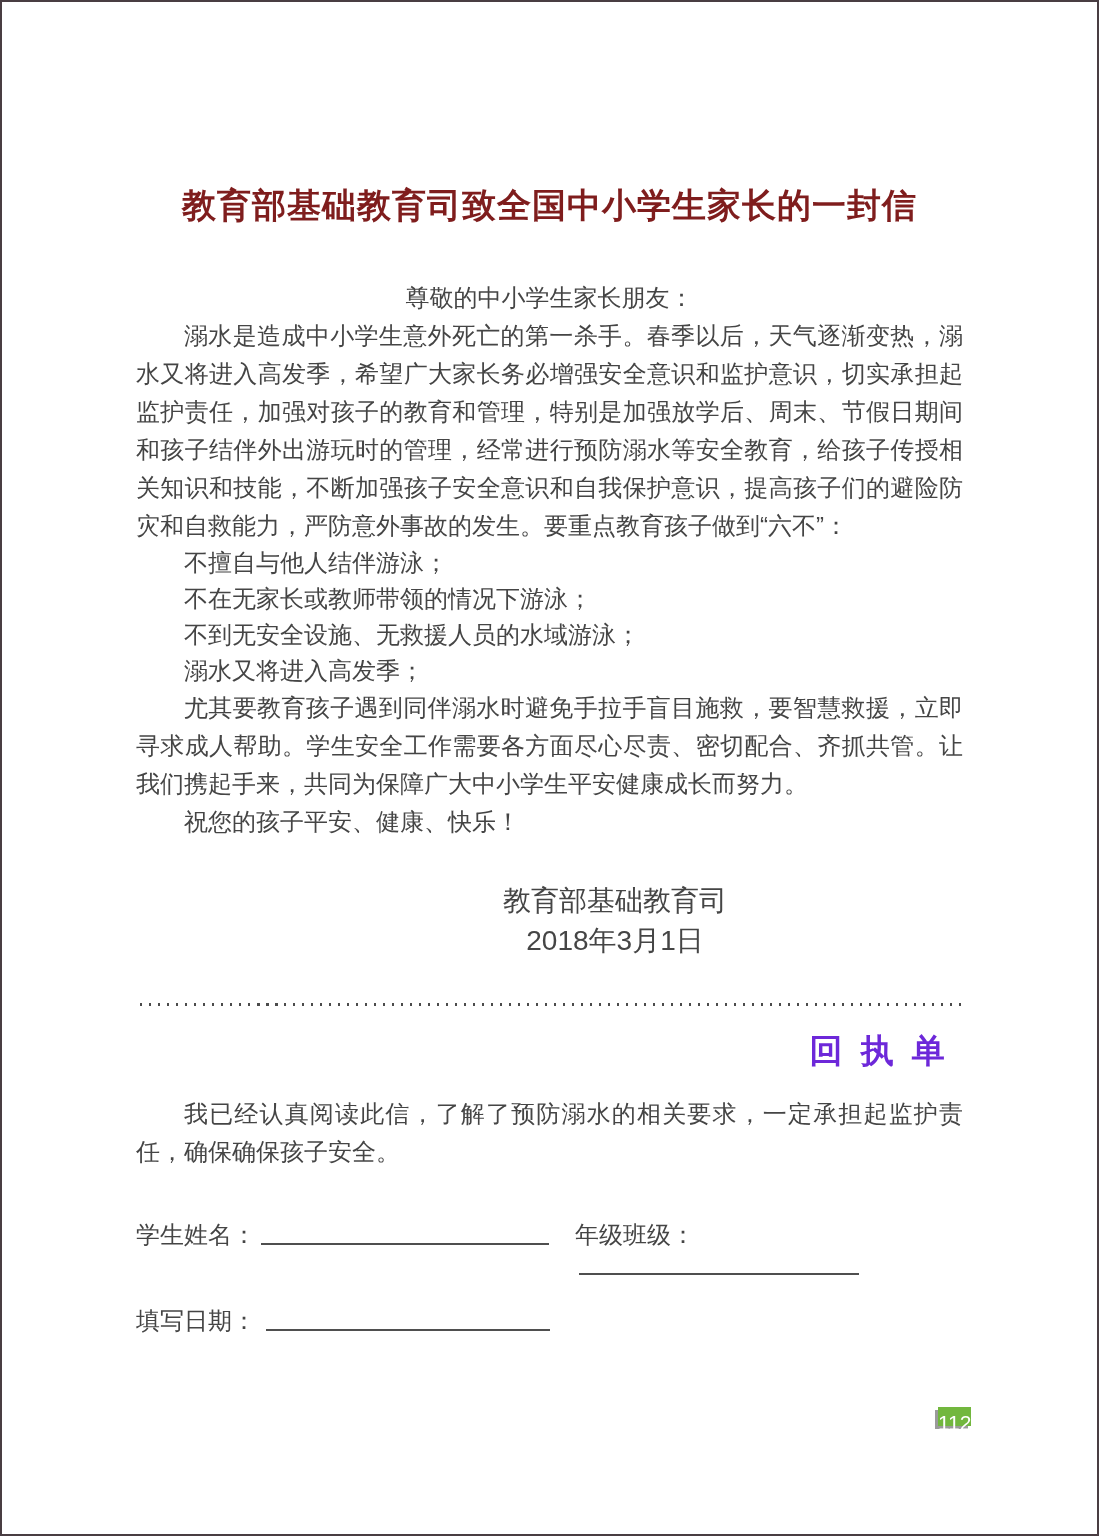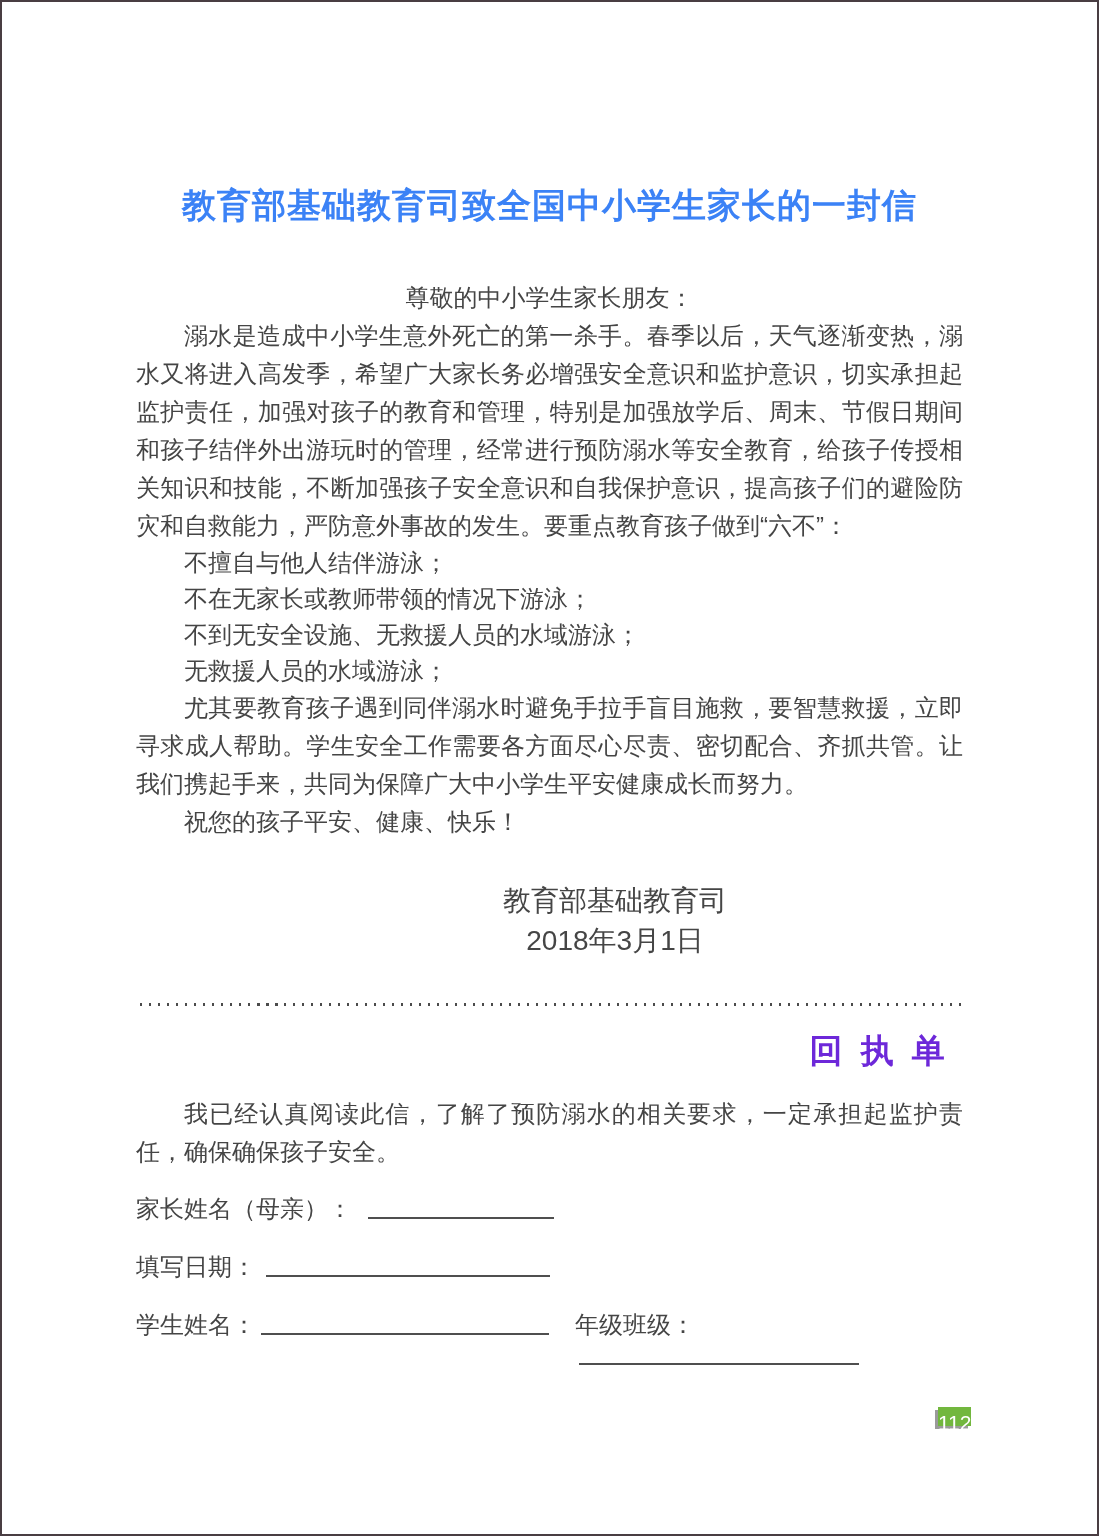--- a/index.html
+++ b/index.html
@@ -15,21 +15,21 @@
     overflow: hidden;
   }
   .content { padding: 0 134px; }
 
   .title {
     margin: 184px 0 0 0;
     text-align: center;
     font-family: "Liberation Serif", "DejaVu Serif", serif;
     font-size: 34px;
     font-weight: bold;
-    color: #3b82f6;
+    color: #7f1d1d;
     letter-spacing: 1px;
     line-height: 1.2;
   }
 
   .salutation {
     margin: 52px 0 0 0;
     font-size: 24px;
     line-height: 38px;
     text-align: center;
   }
@@ -119,59 +119,56 @@
   <div class="content">
 
     <p class="salutation">尊敬的中小学生家长朋友：</p>
 
     <p class="para indent">溺水是造成中小学生意外死亡的第一杀手。春季以后，天气逐渐变热，溺水又将进入高发季，希望广大家长务必增强安全意识和监护意识，切实承担起监护责任，加强对孩子的教育和管理，特别是加强放学后、周末、节假日期间和孩子结伴外出游玩时的管理，经常进行预防溺水等安全教育，给孩子传授相关知识和技能，不断加强孩子安全意识和自我保护意识，提高孩子们的避险防灾和自救能力，严防意外事故的发生。要重点教育孩子做到“六不”：</p>
 
     <div class="donts">
       <div class="dont-item">不擅自与他人结伴游泳；</div>
       <div class="dont-item">不在无家长或教师带领的情况下游泳；</div>
       <div class="dont-item">不到无安全设施、无救援人员的水域游泳；</div>
-      <div class="dont-item">无救援人员的水域游泳；</div>
+      <div class="dont-item">溺水又将进入高发季；</div>
     </div>
 
     <p class="para indent">尤其要教育孩子遇到同伴溺水时避免手拉手盲目施救，要智慧救援，立即寻求成人帮助。学生安全工作需要各方面尽心尽责、密切配合、齐抓共管。让我们携起手来，共同为保障广大中小学生平安健康成长而努力。</p>
 
     <p class="para indent">祝您的孩子平安、健康、快乐！</p>
 
     <div class="signature-block">
       <div>教育部基础教育司</div>
       <div>2018年3月1日</div>
     </div>
 
     <div class="dotted-separator"></div>
 
     <h2 class="receipt-heading">回执单</h2>
 
     <p class="para indent receipt-body">我已经认真阅读此信，了解了预防溺水的相关要求，一定承担起监护责任，确保确保孩子安全。</p>
 
     <div class="form">
 
       <div class="form-row">
-        <div class="col-left">
-          <span class="field-label">家长姓名（母亲）：</span><span class="blank blank-mother"></span>
-        </div>
-      </div>
-
-      <div class="form-row">
-        <div class="col-left">
-          <span class="field-label">填写日期：</span><span class="blank blank-date"></span>
-        </div>
       </div>
 
       <div class="form-row">
         <div class="col-left">
           <span class="field-label">学生姓名：</span><span class="blank blank-student"></span>
         </div>
         <div class="col-right">
           <span class="field-label">年级班级：</span><span class="blank blank-grade"></span>
         </div>
       </div>
 
+      <div class="form-row">
+        <div class="col-left">
+          <span class="field-label">填写日期：</span><span class="blank blank-date"></span>
+        </div>
+      </div>
+
     </div>
   </div>
 
   <div class="page-badge">112</div>
 
 </div>
 
 </body></html>

